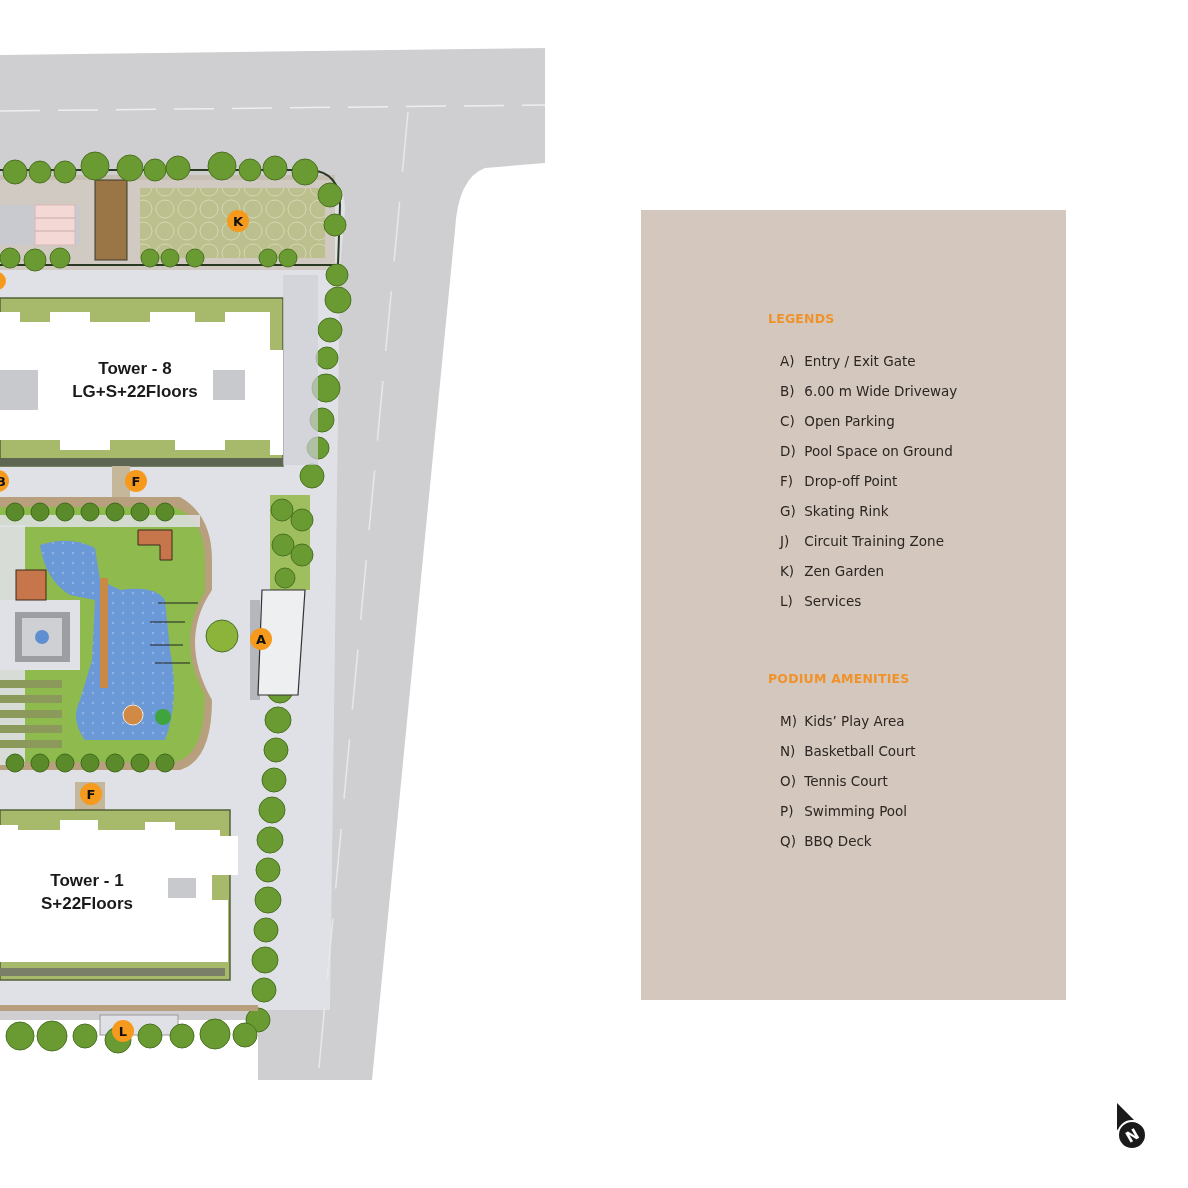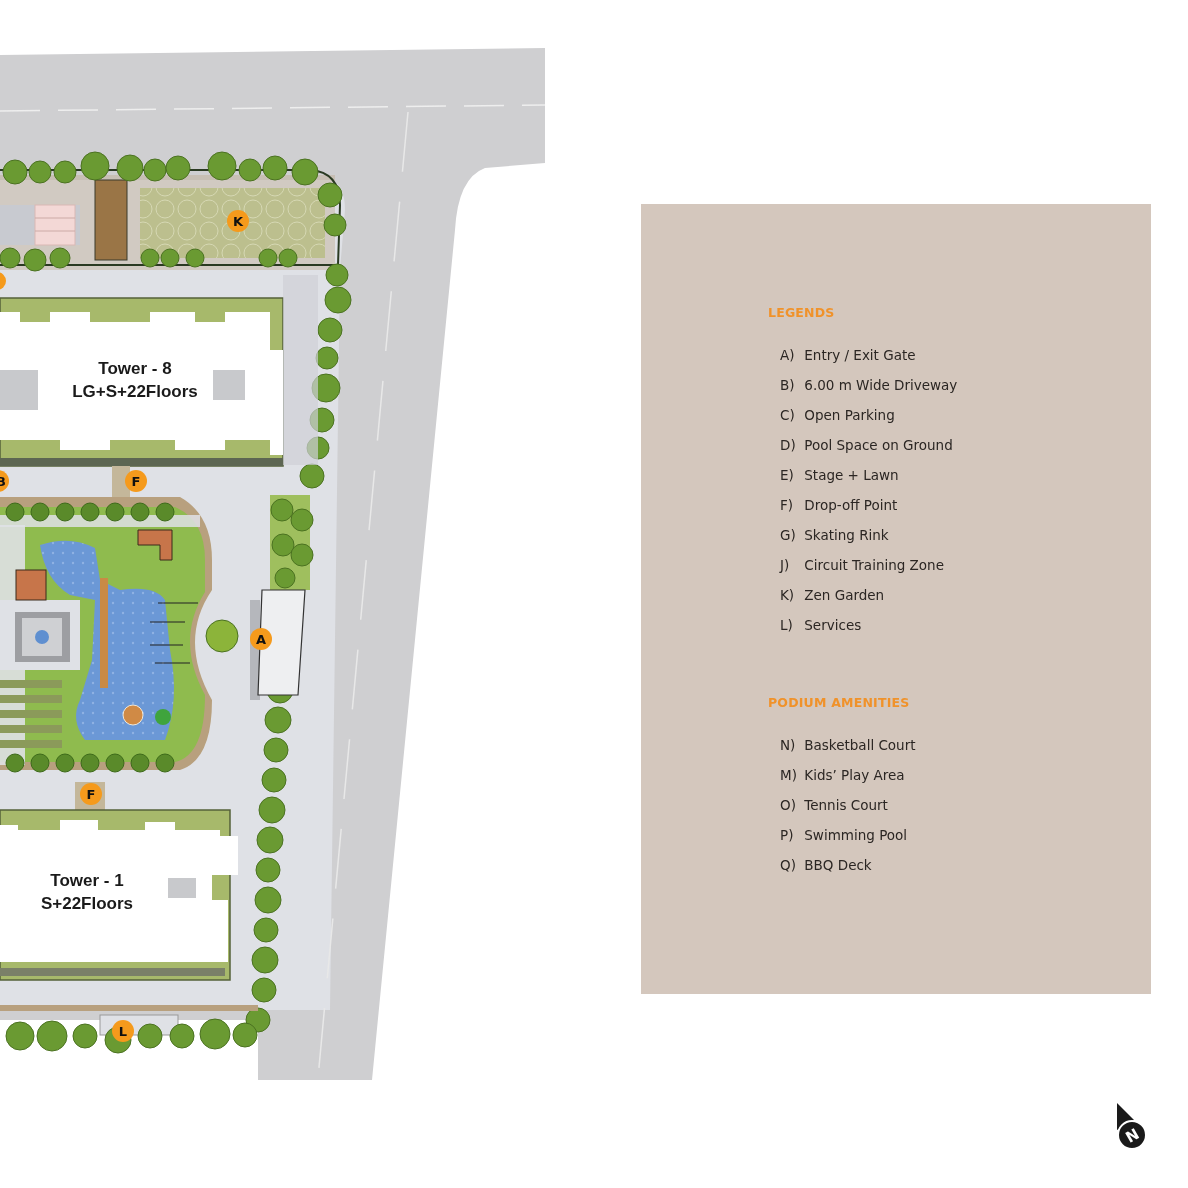--- a/index.html
+++ b/index.html
@@ -2,21 +2,21 @@
 <html><head>
 <meta charset="utf-8">
 <style>
   html, body { margin: 0; padding: 0; background: #ffffff; }
   body { width: 1188px; height: 1188px; position: relative; overflow: hidden; font-family: "Liberation Sans", sans-serif; }
   #siteplan { position: absolute; left: 0; top: 0; width: 560px; height: 1100px; }
   .marker-label { font-family: "DejaVu Sans", sans-serif; font-weight: bold; font-size: 13px; fill: #111; }
   .tower-label { font-family: "Liberation Sans", sans-serif; font-weight: bold; font-size: 17px; fill: #1a1a1a; }
 
   .legend-panel {
-    position: absolute; left: 641px; top: 204px; width: 510px; height: 790px;
+    position: absolute; left: 641px; top: 210px; width: 425px; height: 790px;
     background: #d4c7bd;
   }
   .legend-inner { position: absolute; left: 127px; top: 100px; width: 290px; }
   .legend-heading {
     color: #f0922a; font-family: "DejaVu Sans", sans-serif; font-weight: bold;
     font-size: 12.5px; letter-spacing: 0.2px; height: 18px; line-height: 18px; margin: 0;
   }
   .legend-list { list-style: none; margin: 12px; padding: 0; }
   .legend-item {
     font-family: "DejaVu Sans", sans-serif; font-size: 13.5px; color: #2b2623;
@@ -235,31 +235,30 @@
 </svg>
 
 <div class="legend-panel">
   <div class="legend-inner">
     <div class="legend-heading">LEGENDS</div>
     <ul class="legend-list">
       <li class="legend-item"><span class="legend-key">A)</span> <span>Entry / Exit Gate</span></li>
       <li class="legend-item"><span class="legend-key">B)</span> <span>6.00 m Wide Driveway</span></li>
       <li class="legend-item"><span class="legend-key">C)</span> <span>Open Parking</span></li>
       <li class="legend-item"><span class="legend-key">D)</span> <span>Pool Space on Ground</span></li>
-      <li class="legend-item"><span class="legend-key">E)</span> <span>Stage + Lawn</span></li>
       <li class="legend-item"><span class="legend-key">F)</span> <span>Drop-off Point</span></li>
       <li class="legend-item"><span class="legend-key">G)</span> <span>Skating Rink</span></li>
       <li class="legend-item"><span class="legend-key">J)</span> <span>Circuit Training Zone</span></li>
       <li class="legend-item"><span class="legend-key">K)</span> <span>Zen Garden</span></li>
       <li class="legend-item"><span class="legend-key">L)</span> <span>Services</span></li>
     </ul>
     <div class="legend-heading" style="margin-top:60px">PODIUM AMENITIES</div>
     <ul class="legend-list">
+      <li class="legend-item"><span class="legend-key">M)</span> <span>Kids’ Play Area</span></li>
       <li class="legend-item"><span class="legend-key">N)</span> <span>Basketball Court</span></li>
-      <li class="legend-item"><span class="legend-key">M)</span> <span>Kids’ Play Area</span></li>
       <li class="legend-item"><span class="legend-key">O)</span> <span>Tennis Court</span></li>
       <li class="legend-item"><span class="legend-key">P)</span> <span>Swimming Pool</span></li>
       <li class="legend-item"><span class="legend-key">Q)</span> <span>BBQ Deck</span></li>
     </ul>
   </div>
 </div>
 
 <svg class="north-arrow" viewBox="0 0 40 54" xmlns="http://www.w3.org/2000/svg">
   <polygon points="5,3 5,30 22,20" fill="#1a1a1a"></polygon>
   <circle cx="20" cy="35" r="14" fill="#1a1a1a" stroke="#ffffff" stroke-width="2"></circle>

